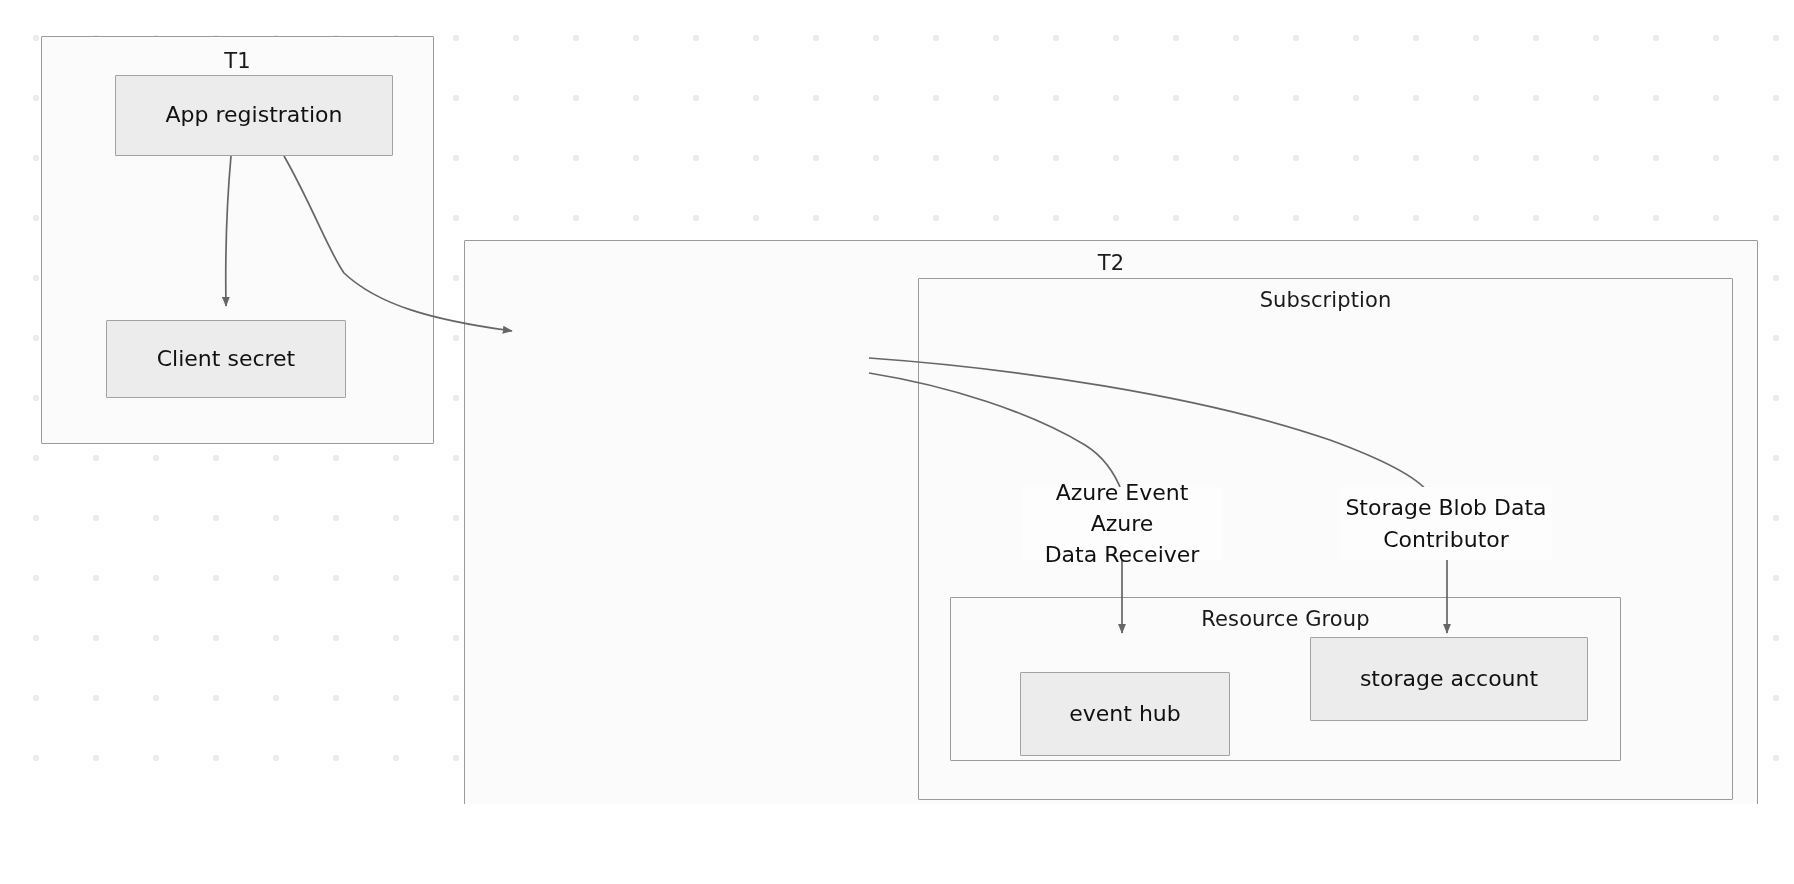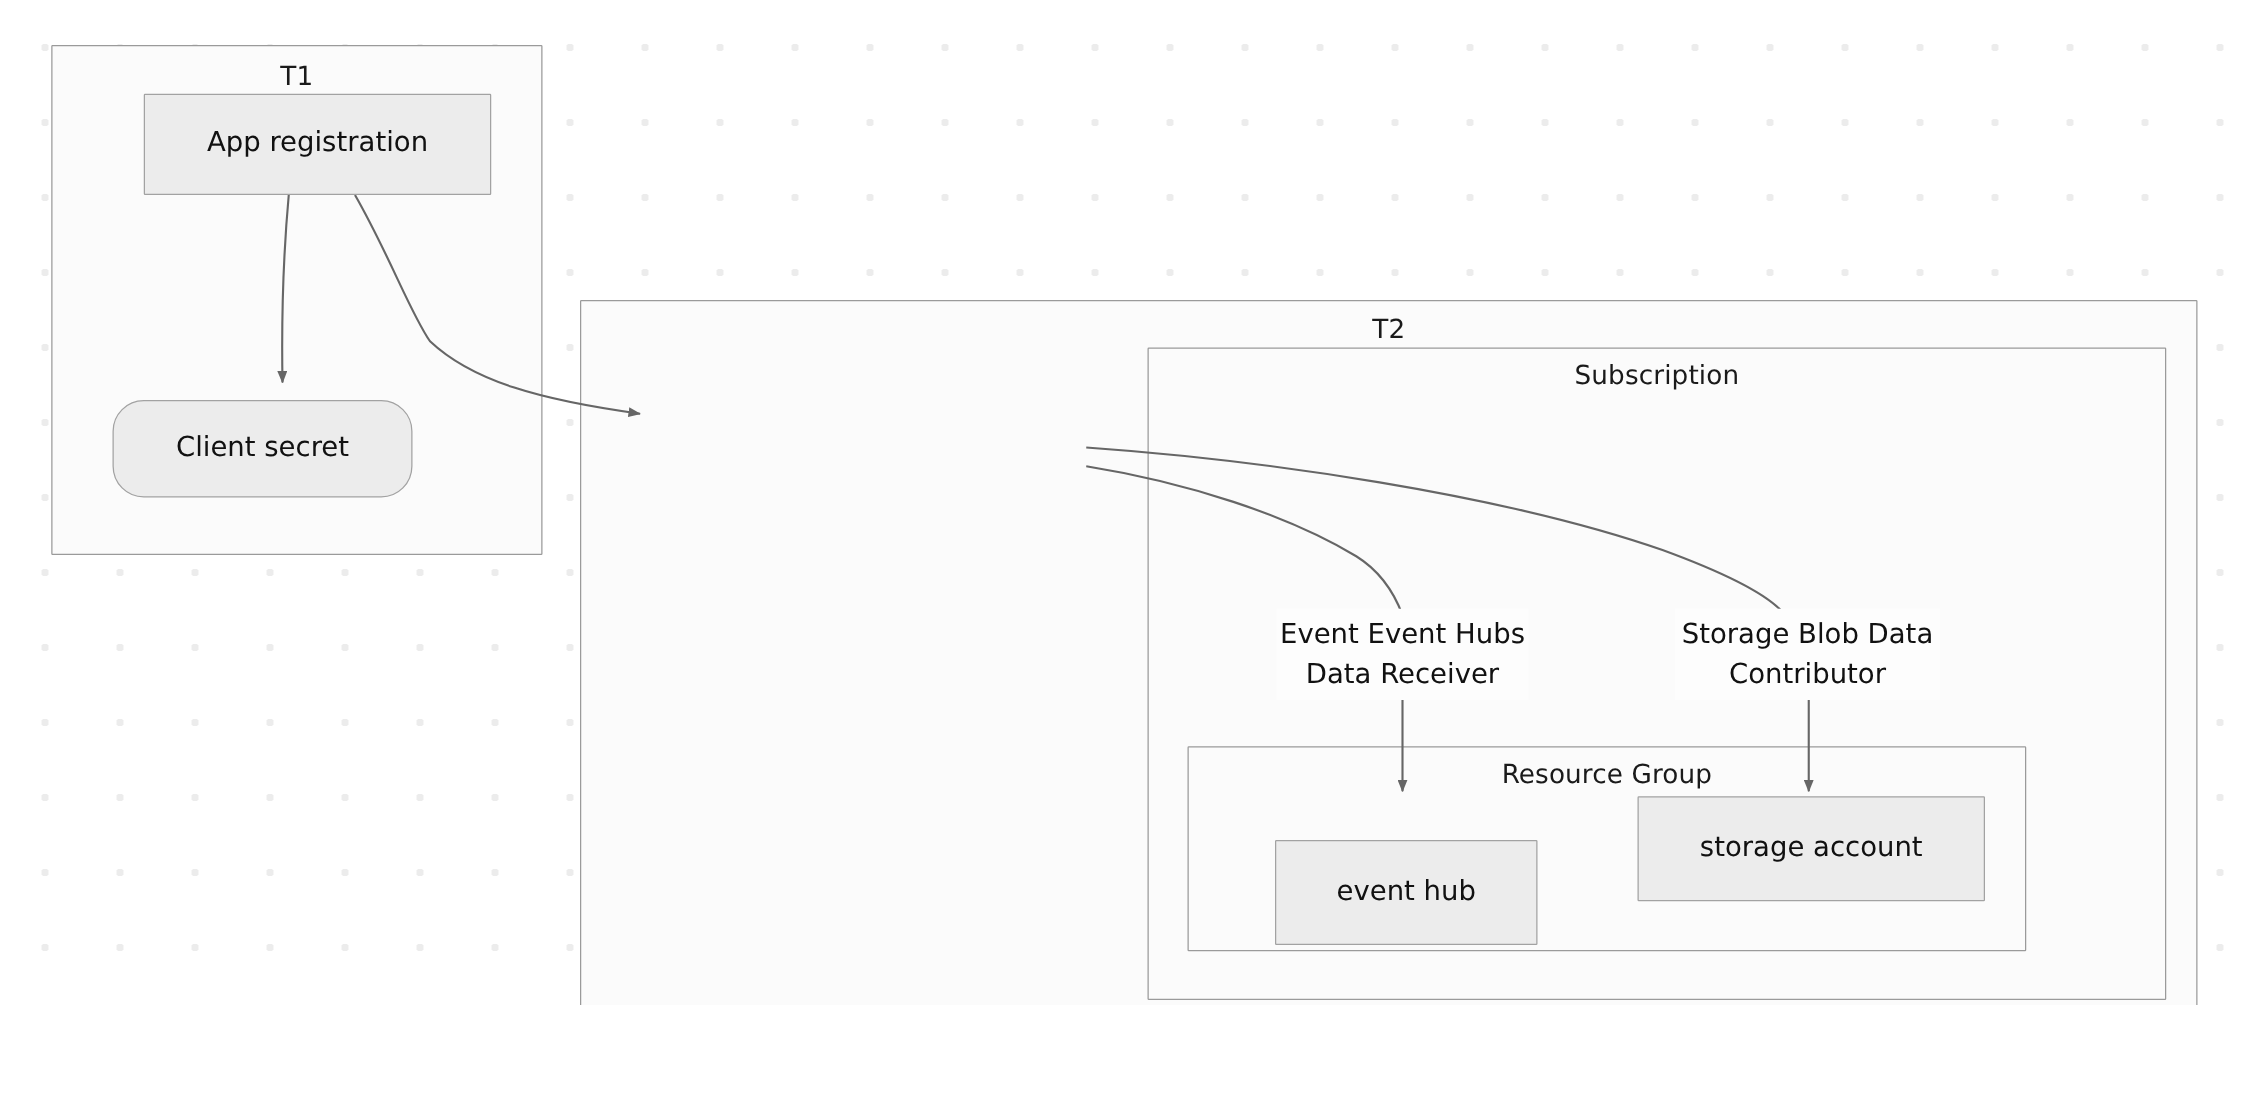--- a/index.html
+++ b/index.html
@@ -109,24 +109,24 @@
 
     <path d="M 869,358 C 1010,368 1200,395 1330,440 C 1390,462 1418,479 1428,492" fill="none" stroke="#666666" stroke-width="1.7"></path>
 
     <path d="M 1122,560 L 1122,633" fill="none" stroke="#666666" stroke-width="1.7" marker-end="url(#arrowhead)"></path>
 
     <path d="M 1447,560 L 1447,633" fill="none" stroke="#666666" stroke-width="1.7" marker-end="url(#arrowhead)"></path>
   </svg>
 
   <div class="node" style="left:103px; top:75px; width:278px; height:81px;margin-left:12px;">App registration</div>
 
-  <div class="node" style="left:90px; top:320px; width:240px; height:78px;border-radius:25px;">Client secret</div>
+  <div class="node" style="left:106px; top:320px; width:240px; height:78px;">Client secret</div>
 
 
-  <div class="rolelabel" style="left:1021px; top:487px; width:202px; height:73px;">Event Event Hubs
+  <div class="rolelabel" style="left:1021px; top:487px; width:202px; height:73px;">Azure Event Azure
 Data Receiver</div>
 
   <div class="rolelabel" style="left:1340px; top:487px; width:212px; height:73px;">Storage Blob Data
 Contributor</div>
 
   <div class="node" style="left:1020px; top:637px; width:210px; height:84px;margin-top:35px;">event hub</div>
 
   <div class="node" style="left:1310px; top:637px; width:278px; height:84px;">storage account</div>
 
 </div>

